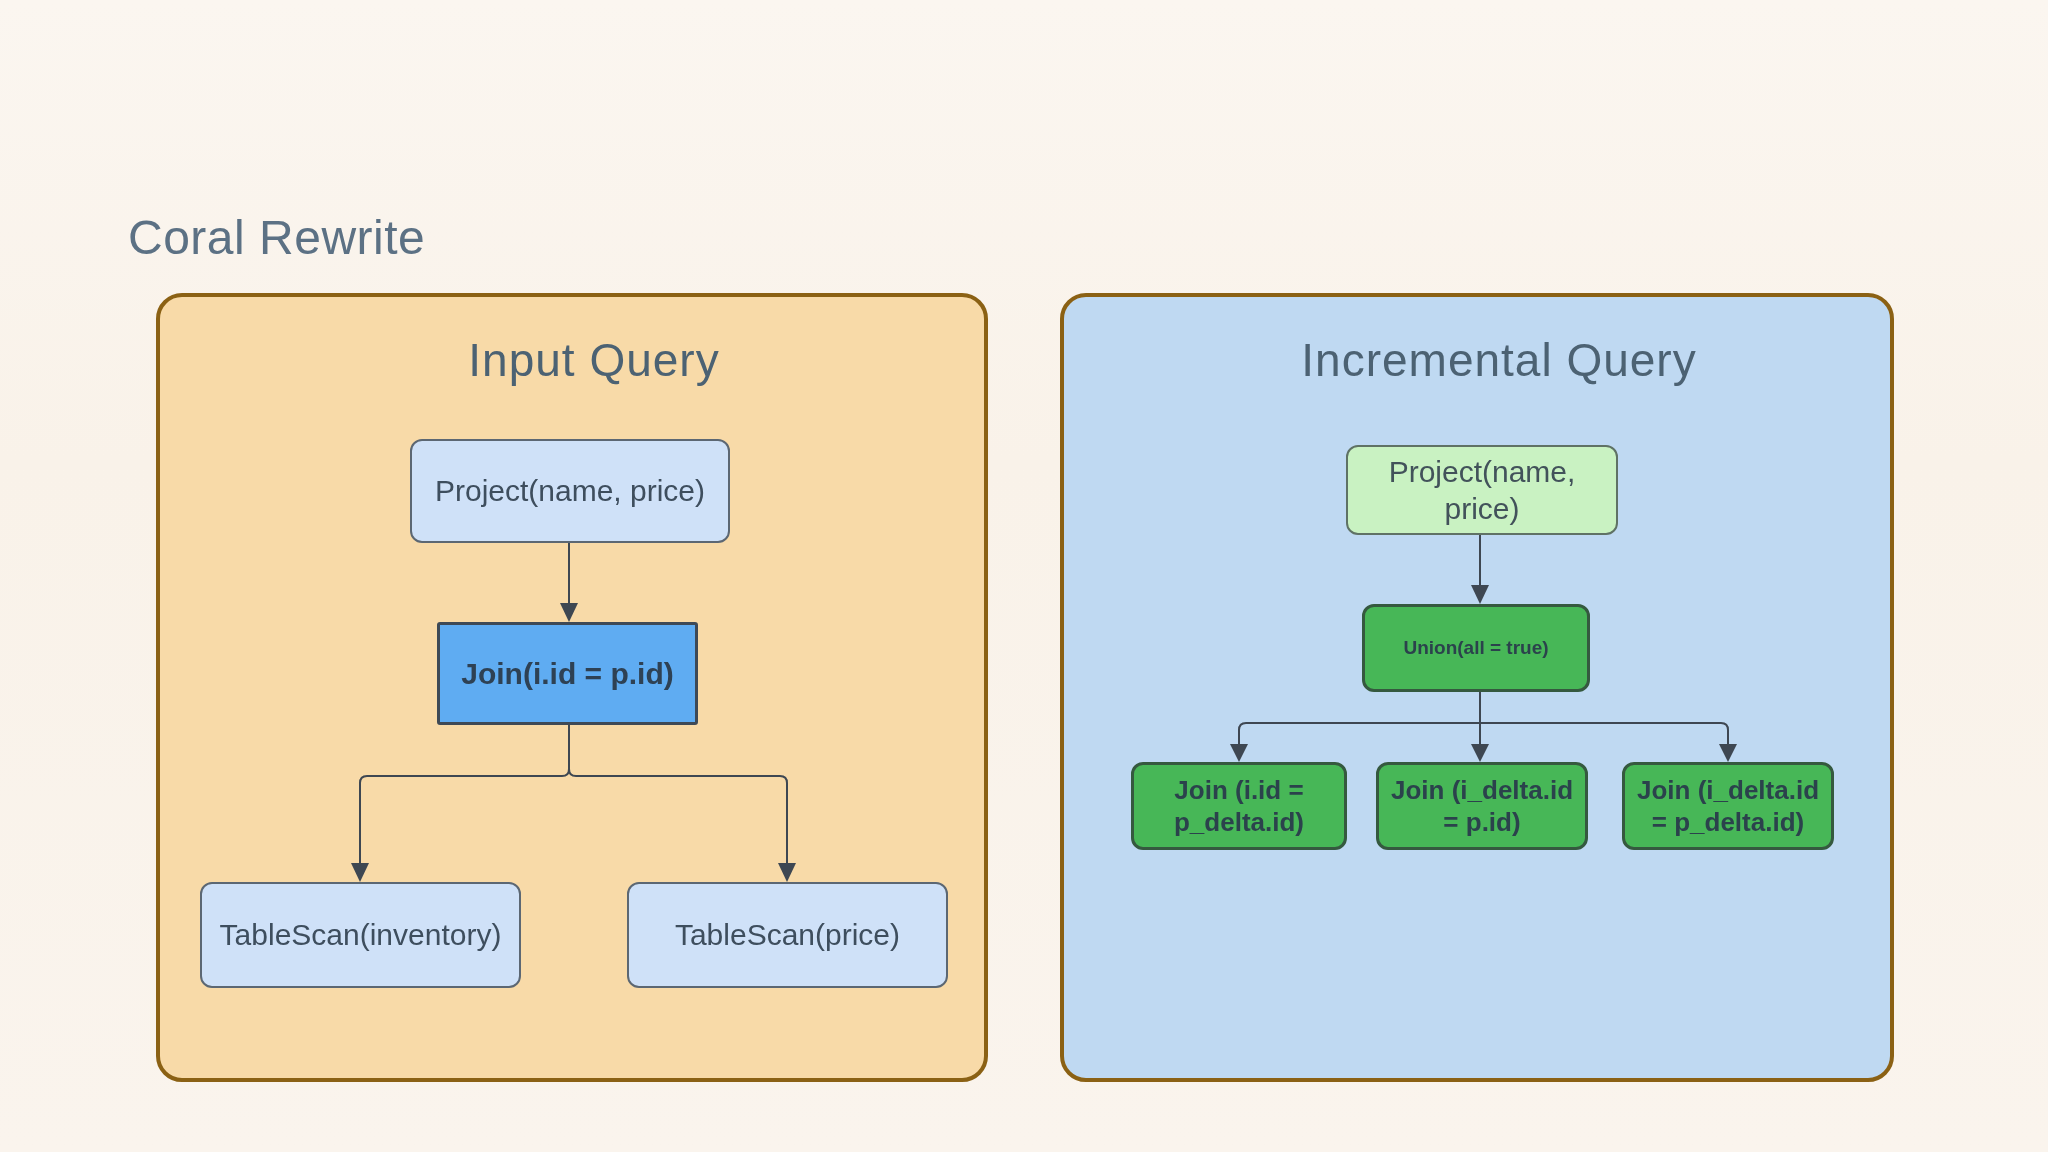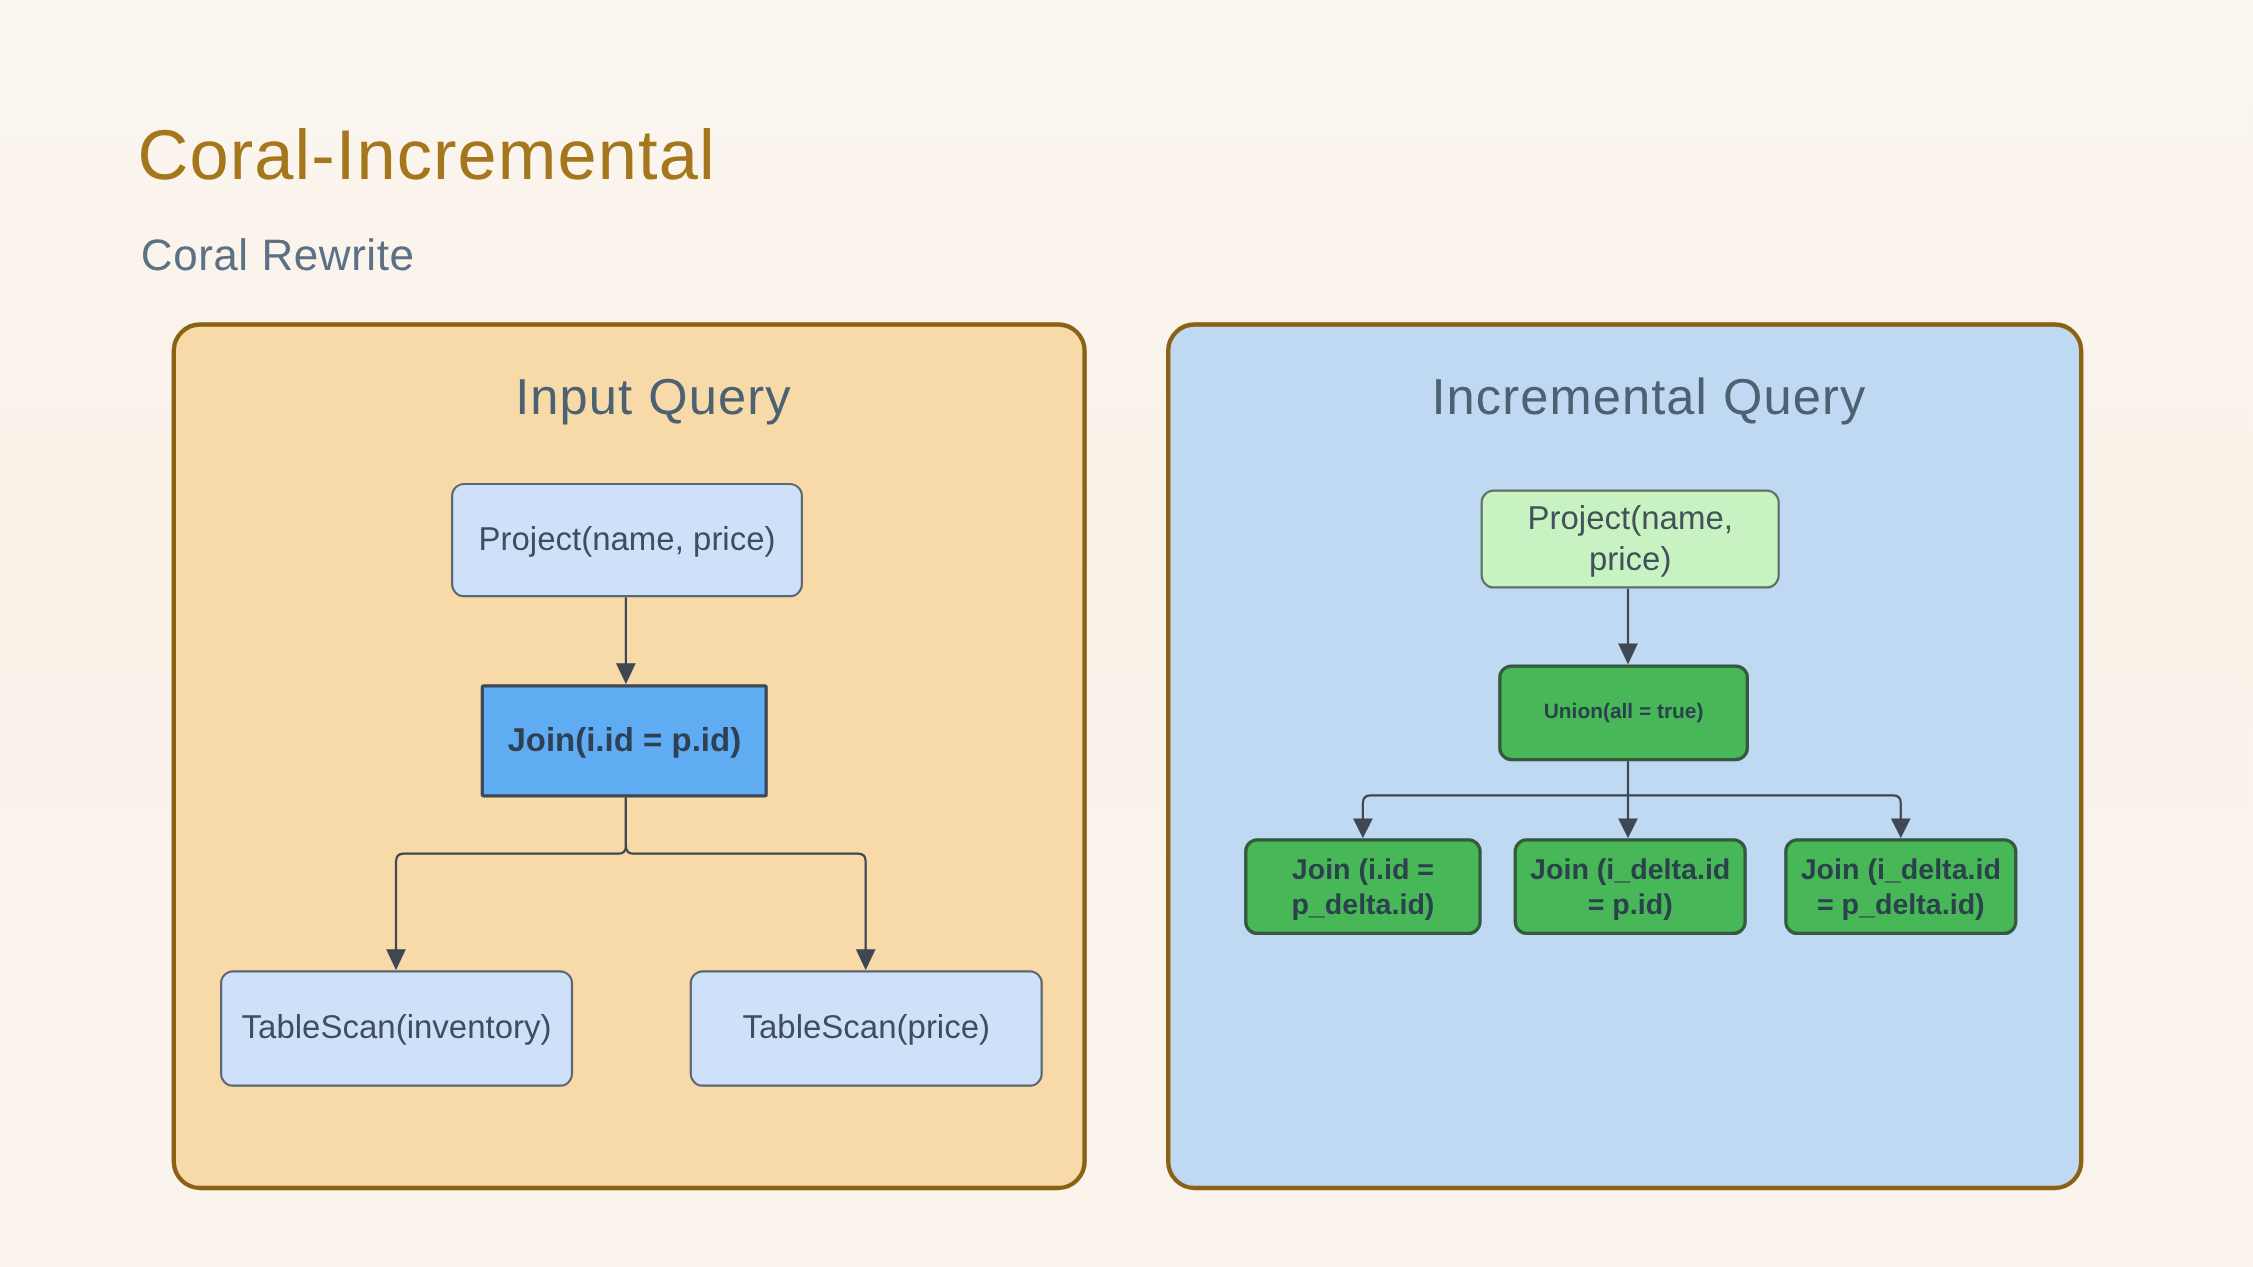--- a/index.html
+++ b/index.html
@@ -25,21 +25,21 @@
     font-size: 64px;
     font-weight: 300;
     letter-spacing: 1px;
     color: #A5771C;
   }
   .page-subtitle {
     position: absolute;
     left: 128px;
     top: 210px;
     margin: 0;
-    font-size: 40px;
+    font-size: 48px;
     font-weight: 300;
     letter-spacing: 0.5px;
     color: #5C7184;
   }
   .panel {
     position: absolute;
     top: 293px;
     height: 789px;
     box-sizing: border-box;
     border: 4px solid #8B6114;
@@ -122,21 +122,20 @@
   .n-r-union   { left: 298px; top: 307px; width: 228px; height: 88px; }
   .n-r-join1   { left: 67px;  top: 465px; width: 216px; height: 88px; }
   .n-r-join2   { left: 312px; top: 465px; width: 212px; height: 88px; }
   .n-r-join3   { left: 558px; top: 465px; width: 212px; height: 88px; }
 </style>
 </head>
 <body>
 
 <div class="slide">
 
-  <h1 class="page-title">Coral-Incremental</h1>
   <h2 class="page-subtitle">Coral Rewrite</h2>
 
   <section class="panel input">
     <div class="panel-title">Input Query</div>
 
     <svg class="connectors" width="824" height="781" viewBox="0 0 824 781" fill="none">
 
       <path d="M409,246 V307" stroke="#3E4752" stroke-width="2"></path>
       <path d="M409,325 L400,306 L418,306 Z" fill="#3E4752"></path>
 

